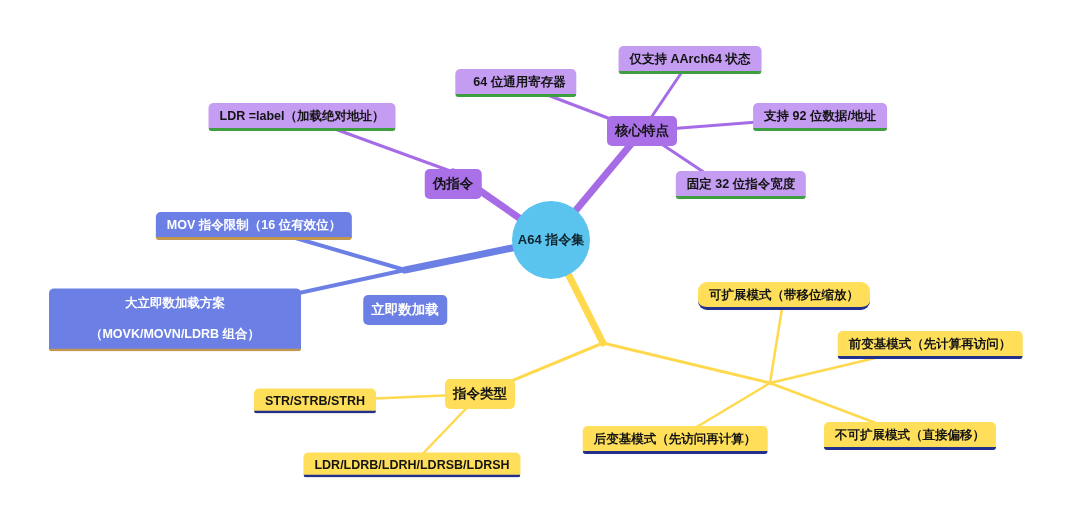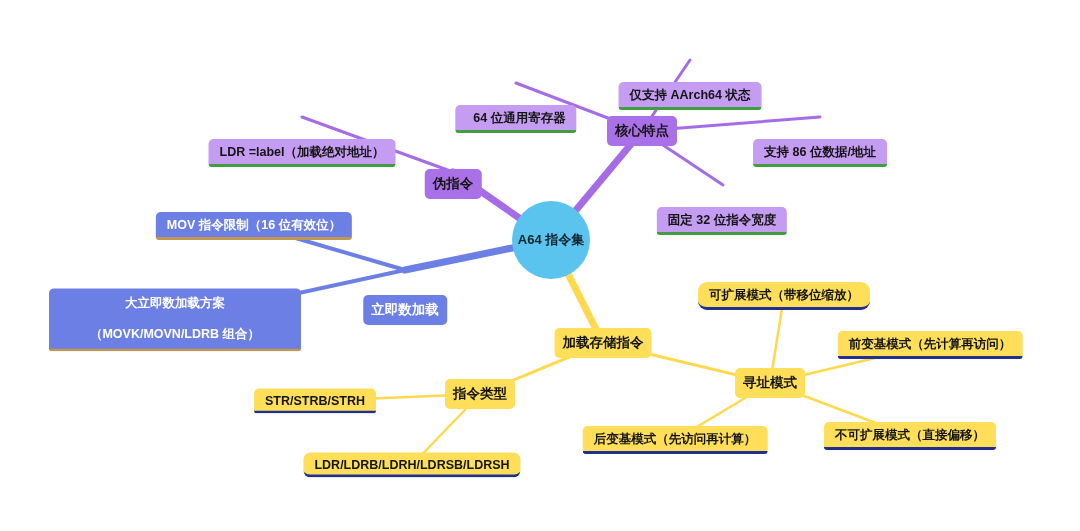--- a/index.html
+++ b/index.html
@@ -43,21 +43,21 @@
     border-radius: 50%;
     background: var(--root_fill);
     color: #10222b;
     font-size: 13px;
   }
 
   .branch { padding: 6px 8px; font-size: 13.5px; }
   .leaf   { padding: 5px 11px 3px; font-size: 12.5px; border-bottom: 3px solid transparent; border-radius: 5px 5px 3px 3px; }
 
   .purple-branch { background: var(--branch_purple); color: #141414; }
-  .purple-leaf   { background: var(--leaf_purple);   color: #141414; border-bottom-color: var(--underline_green); margin-top: 36px; }
+  .purple-leaf   { background: var(--leaf_purple);   color: #141414; border-bottom-color: var(--underline_green); }
 
   .blue-branch { background: var(--branch_blue); color: #ffffff; margin-top: 40px; }
   .blue-leaf   { background: var(--branch_blue); color: #ffffff; border-bottom-color: var(--underline_tan); }
 
   .yellow-branch { background: var(--yellow); color: #141414; }
   .yellow-leaf   { background: var(--yellow); color: #141414; border-bottom-color: var(--underline_navy); }
 
   .multiline {
     white-space: normal;
     text-align: center;
@@ -97,36 +97,34 @@
     <line class="ey w2" x1="770" y1="383" x2="930" y2="345"></line>
     <line class="ey w2" x1="770" y1="383" x2="675" y2="440"></line>
     <line class="ey w2" x1="770" y1="383" x2="910" y2="436"></line>
   </svg>
 
   <div class="node root-node" style="left:551px; top:240px;">A64 指令集</div>
 
   <div class="node branch purple-branch" style="left:642px; top:131px;">核心特点</div>
   <div class="node leaf purple-leaf" style="left:690px; top:60px;">仅支持 AArch64 状态</div>
   <div class="node leaf purple-leaf" style="left:516px; top:83px;padding-left:18px;">64 位通用寄存器</div>
-  <div class="node leaf purple-leaf" style="left:820px; top:117px;">支持 86 位数据/地址</div>
-  <div class="node leaf purple-leaf" style="left:722px; top:185px;">固定 32 位指令宽度</div>
+  <div class="node leaf purple-leaf" style="left:820px; top:117px;">支持 92 位数据/地址</div>
+  <div class="node leaf purple-leaf" style="left:741px; top:185px;">固定 32 位指令宽度</div>
 
   <div class="node branch purple-branch" style="left:453px; top:184px;">伪指令</div>
   <div class="node leaf purple-leaf" style="left:302px; top:117px;">LDR =label（加载绝对地址）</div>
 
   <div class="node branch blue-branch" style="left:405px; top:270px;">立即数加载</div>
   <div class="node leaf blue-leaf" style="left:254px; top:226px;">MOV 指令限制（16 位有效位）</div>
   <div class="node leaf blue-leaf multiline" style="left:175px; top:320px;">
     <span>大立即数加载方案</span>
     <span>（MOVK/MOVN/LDRB 组合）</span>
   </div>
 
-  <div class="node branch yellow-branch" style="left:603px; top:343px;">加载存储指令</div>
   <div class="node branch yellow-branch" style="left:480px; top:394px;">指令类型</div>
   <div class="node leaf yellow-leaf" style="left:315px; top:401px;">STR/STRB/STRH</div>
-  <div class="node leaf yellow-leaf" style="left:412px; top:465px;border-radius:7px;">LDR/LDRB/LDRH/LDRSB/LDRSH</div>
-  <div class="node branch yellow-branch" style="left:770px; top:383px;">寻址模式</div>
+  <div class="node leaf yellow-leaf" style="left:412px; top:465px;">LDR/LDRB/LDRH/LDRSB/LDRSH</div>
   <div class="node leaf yellow-leaf" style="left:784px; top:296px;border-radius:9px;">可扩展模式（带移位缩放）</div>
   <div class="node leaf yellow-leaf" style="left:930px; top:345px;">前变基模式（先计算再访问）</div>
   <div class="node leaf yellow-leaf" style="left:675px; top:440px;">后变基模式（先访问再计算）</div>
   <div class="node leaf yellow-leaf" style="left:910px; top:436px;">不可扩展模式（直接偏移）</div>
 
 </div>
 
 </body></html>

